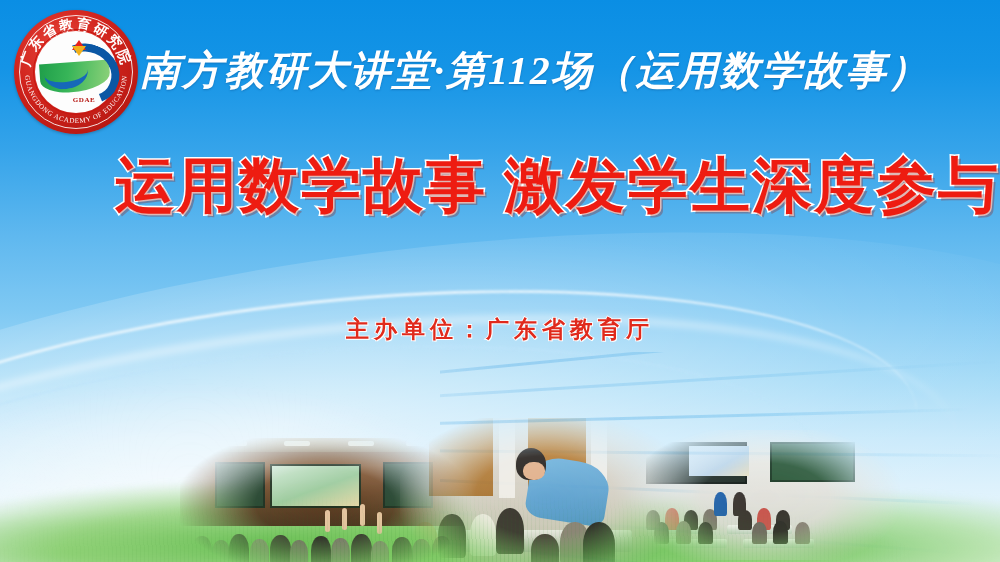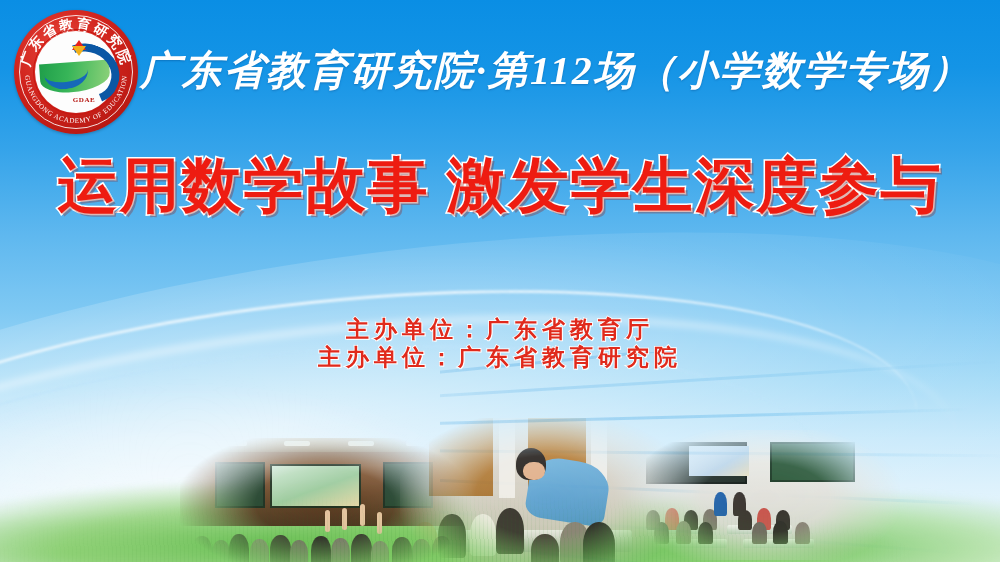--- a/index.html
+++ b/index.html
@@ -201,21 +201,21 @@
     font-size:40px;line-height:1;
     font-family:"Liberation Serif","DejaVu Serif",serif;
     font-style:italic;font-weight:bold;
     letter-spacing:2px;
     white-space:nowrap;
     text-shadow:0 1px 2px rgba(0,60,120,.35);
   }
 
   
   #main-title{
-    position:absolute;left:0;top:152px;width:1000px;text-align:center;
+    position:absolute;left:0;top:152px;width:1000px;text-align:right;
     font-family:"Liberation Serif","DejaVu Serif",serif;
     font-weight:bold;font-size:60px;line-height:1.14;
     color:#ee1c11;
     letter-spacing:2px;white-space:nowrap;
     -webkit-text-stroke:3px #ffffff;
     paint-order:stroke fill;
     text-shadow:
        3px 3px 0 rgba(150,20,10,.30),
        0 0 1px #ffffff;
   }
@@ -364,23 +364,22 @@
     <div class="emblem">
       <div class="leaf-green"></div>
       <div class="swoosh-blue"></div>
       <div class="swoosh-blue2"></div>
       <div class="star"></div>
     </div>
     <div class="gdae">GDAE</div>
   </div>
 
   <div id="header-line">
-    <div id="header-title">广东省教育研究院·第112场（小学数学专场）</div>
+    <div id="header-title">南方教研大讲堂·第112场（运用数学故事）</div>
   </div>
 
   <div id="main-title">运用数学故事  激发学生深度参与</div>
 
   <div id="org-block">
     <div class="org-line">主办单位：广东省教育厅</div>
-    <div class="org-line">主办单位：广东省教育研究院</div>
   </div>
 
 </div>
 
 </body></html>

